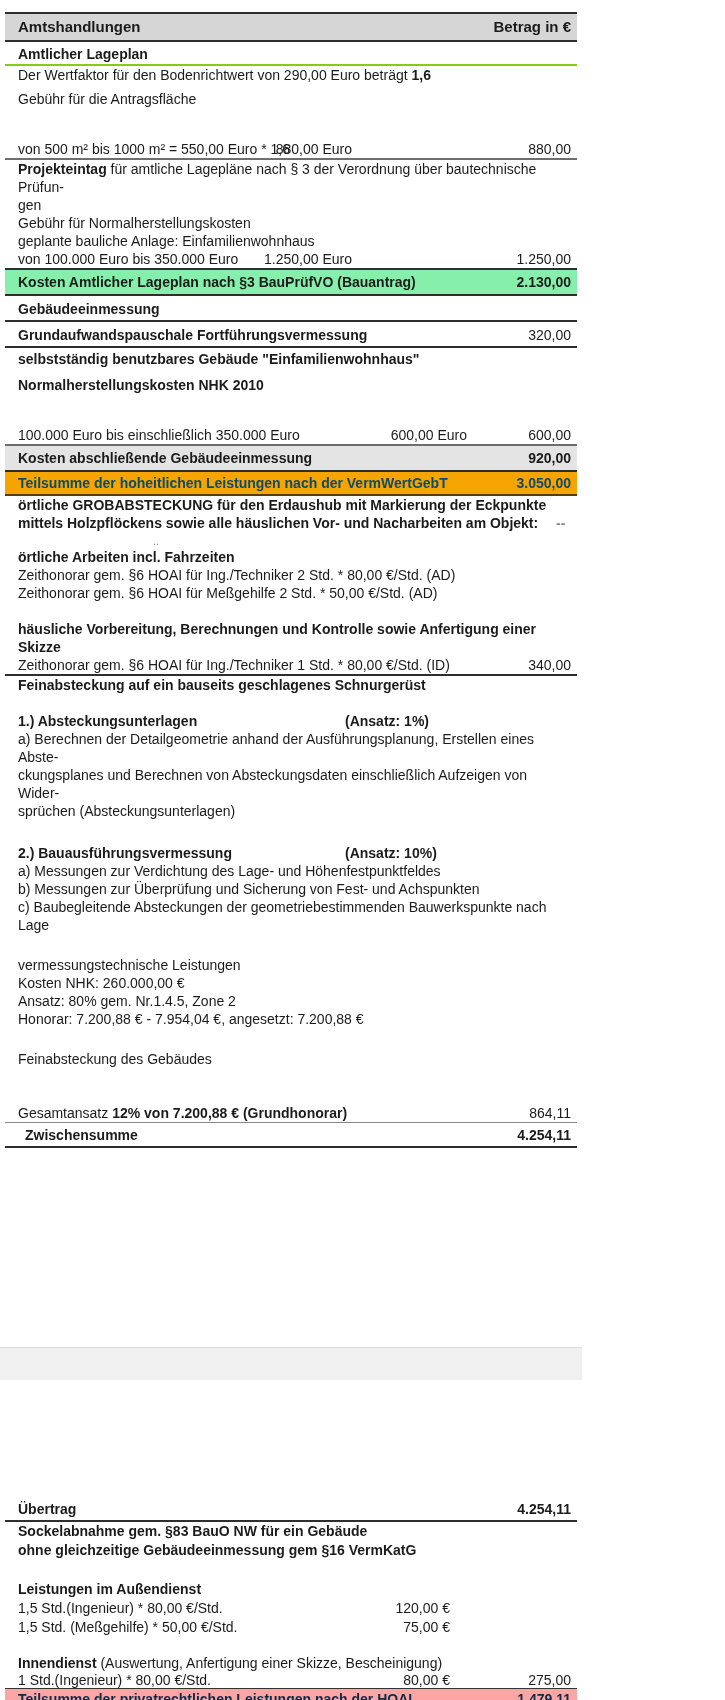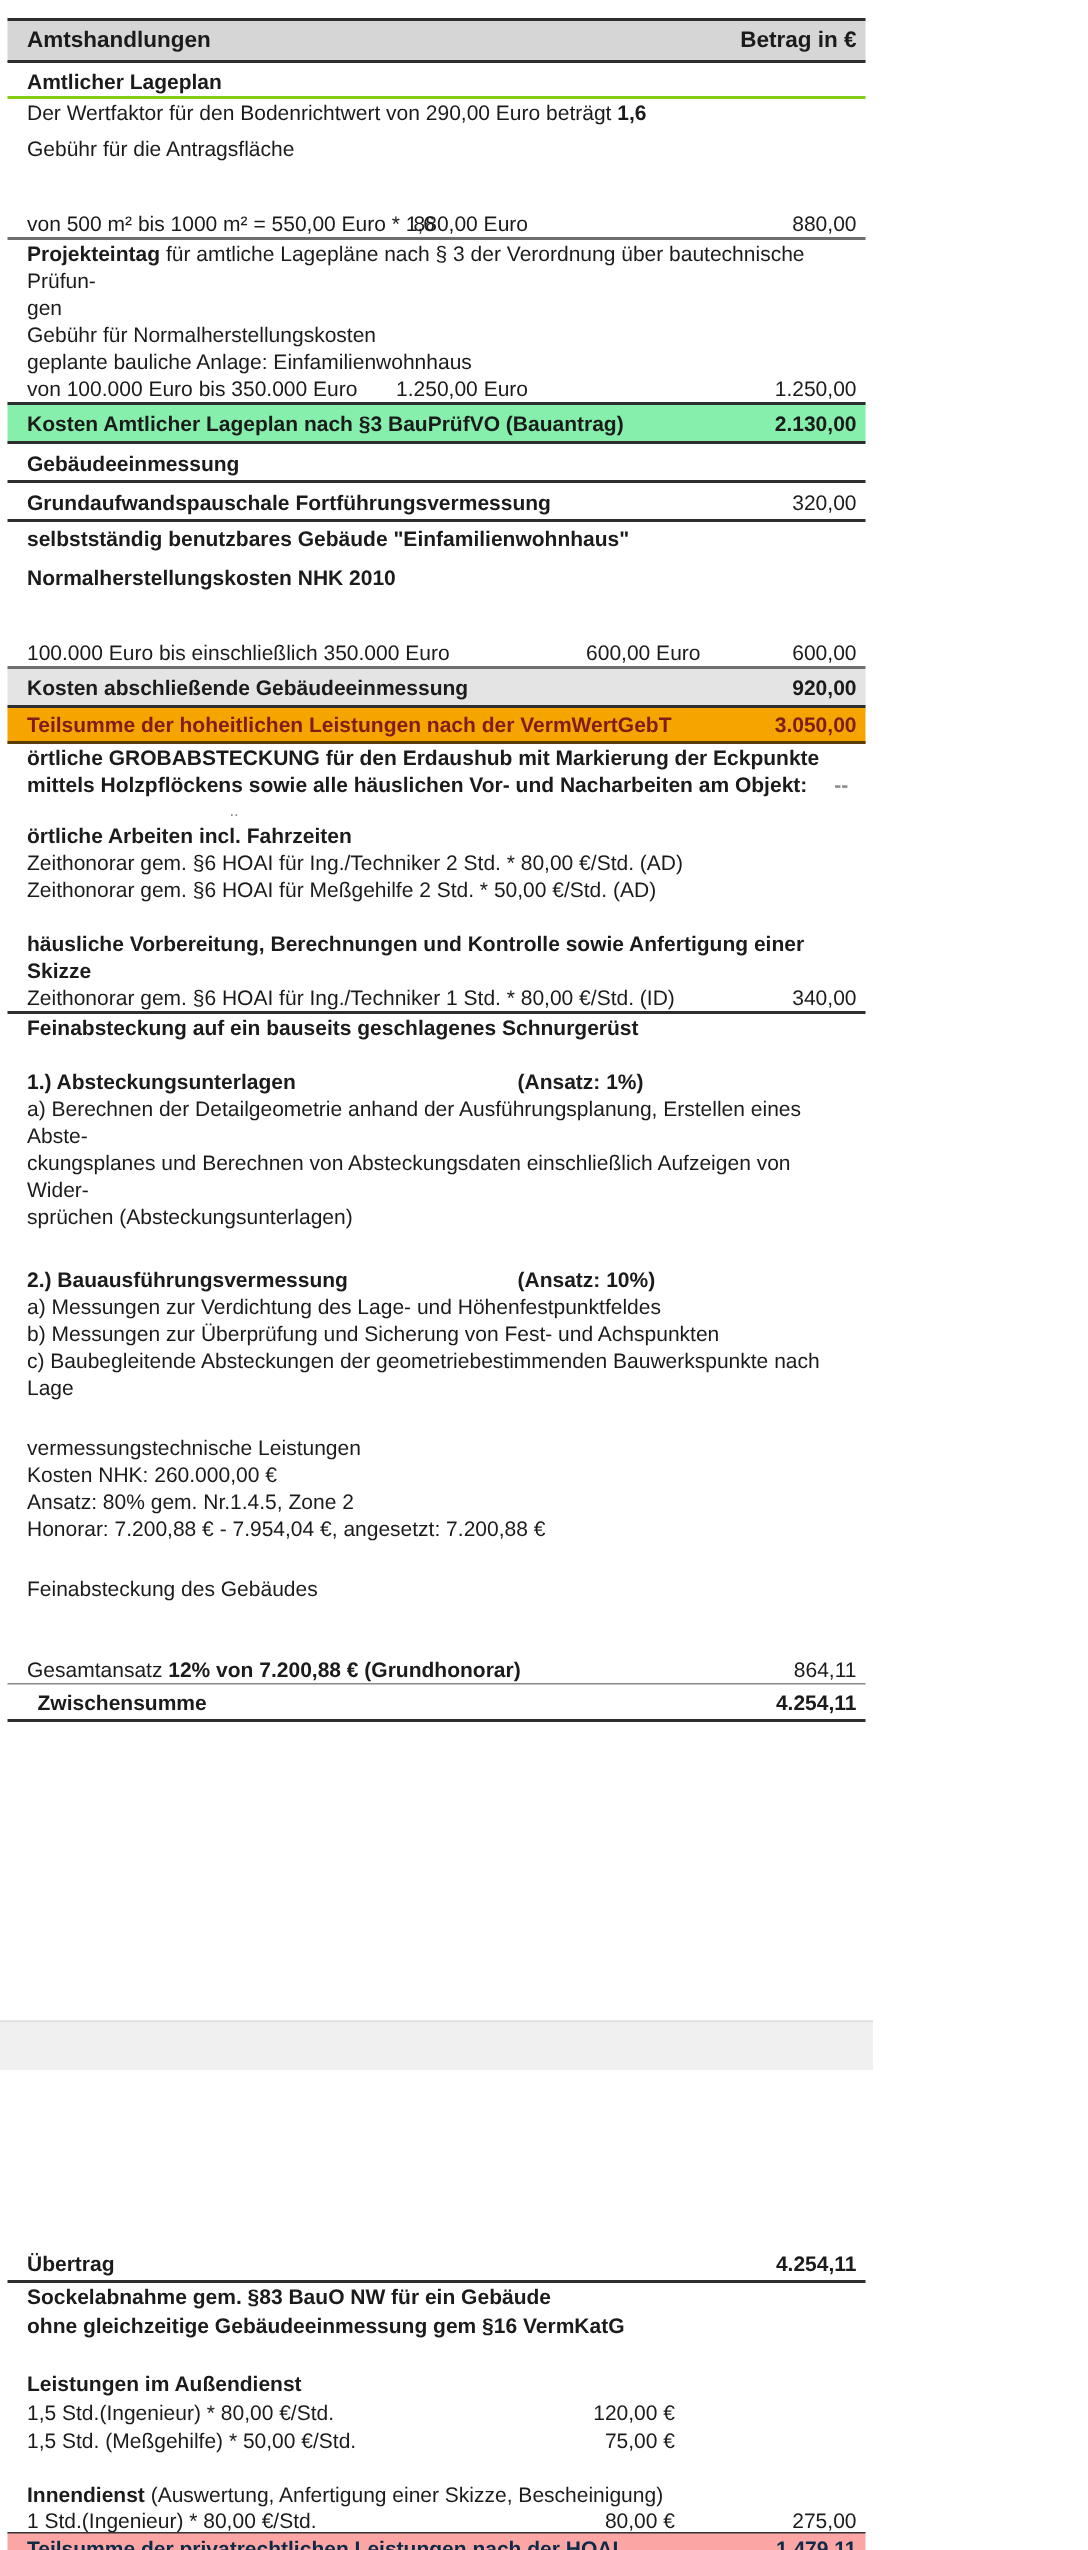--- a/index.html
+++ b/index.html
@@ -30,21 +30,21 @@
   }
   .rowtitle{padding-top:3px;padding-bottom:1px;border-bottom:2px solid #84cc16;font-weight:bold;}
   .thin-bot{border-bottom:2px solid #6e6e6e;margin-top:32px;}
   .dark-bot{border-bottom:2px solid #2e2e2e;}
   .gray1{background:#86efac;border-top:2px solid #2e2e2e;border-bottom:2px solid #2e2e2e;
     padding-top:3px;padding-bottom:3px;font-weight:bold;}
   .gray2{background:#e4e4e4;border-bottom:2px solid #2e2e2e;
     padding-top:3px;padding-bottom:3px;font-weight:bold;}
   .boxrow{padding-top:4px;padding-bottom:2px;border-bottom:2px solid #2e2e2e;font-weight:bold;}
   .orange{
-    background:#f5a400;color:#7f1d1d;font-weight:bold;
+    background:#f5a400;color:#0c4a6e;font-weight:bold;
     padding-top:2px;padding-bottom:2px;
     border-bottom:2px solid #5a3c00;
   }
   .blue{
     background:#fca5a5;color:#0b2b48;font-weight:bold;
     border-top:1px solid #333333;border-bottom:1px solid #0b57a4;
     padding-top:1px;padding-bottom:1px;
   }
   .thin1-bot{border-bottom:1px solid #888888;}
   .band{height:32px;background:#f0f0f1;border-top:1px solid #dcdcdc;margin:0 -5px;}

